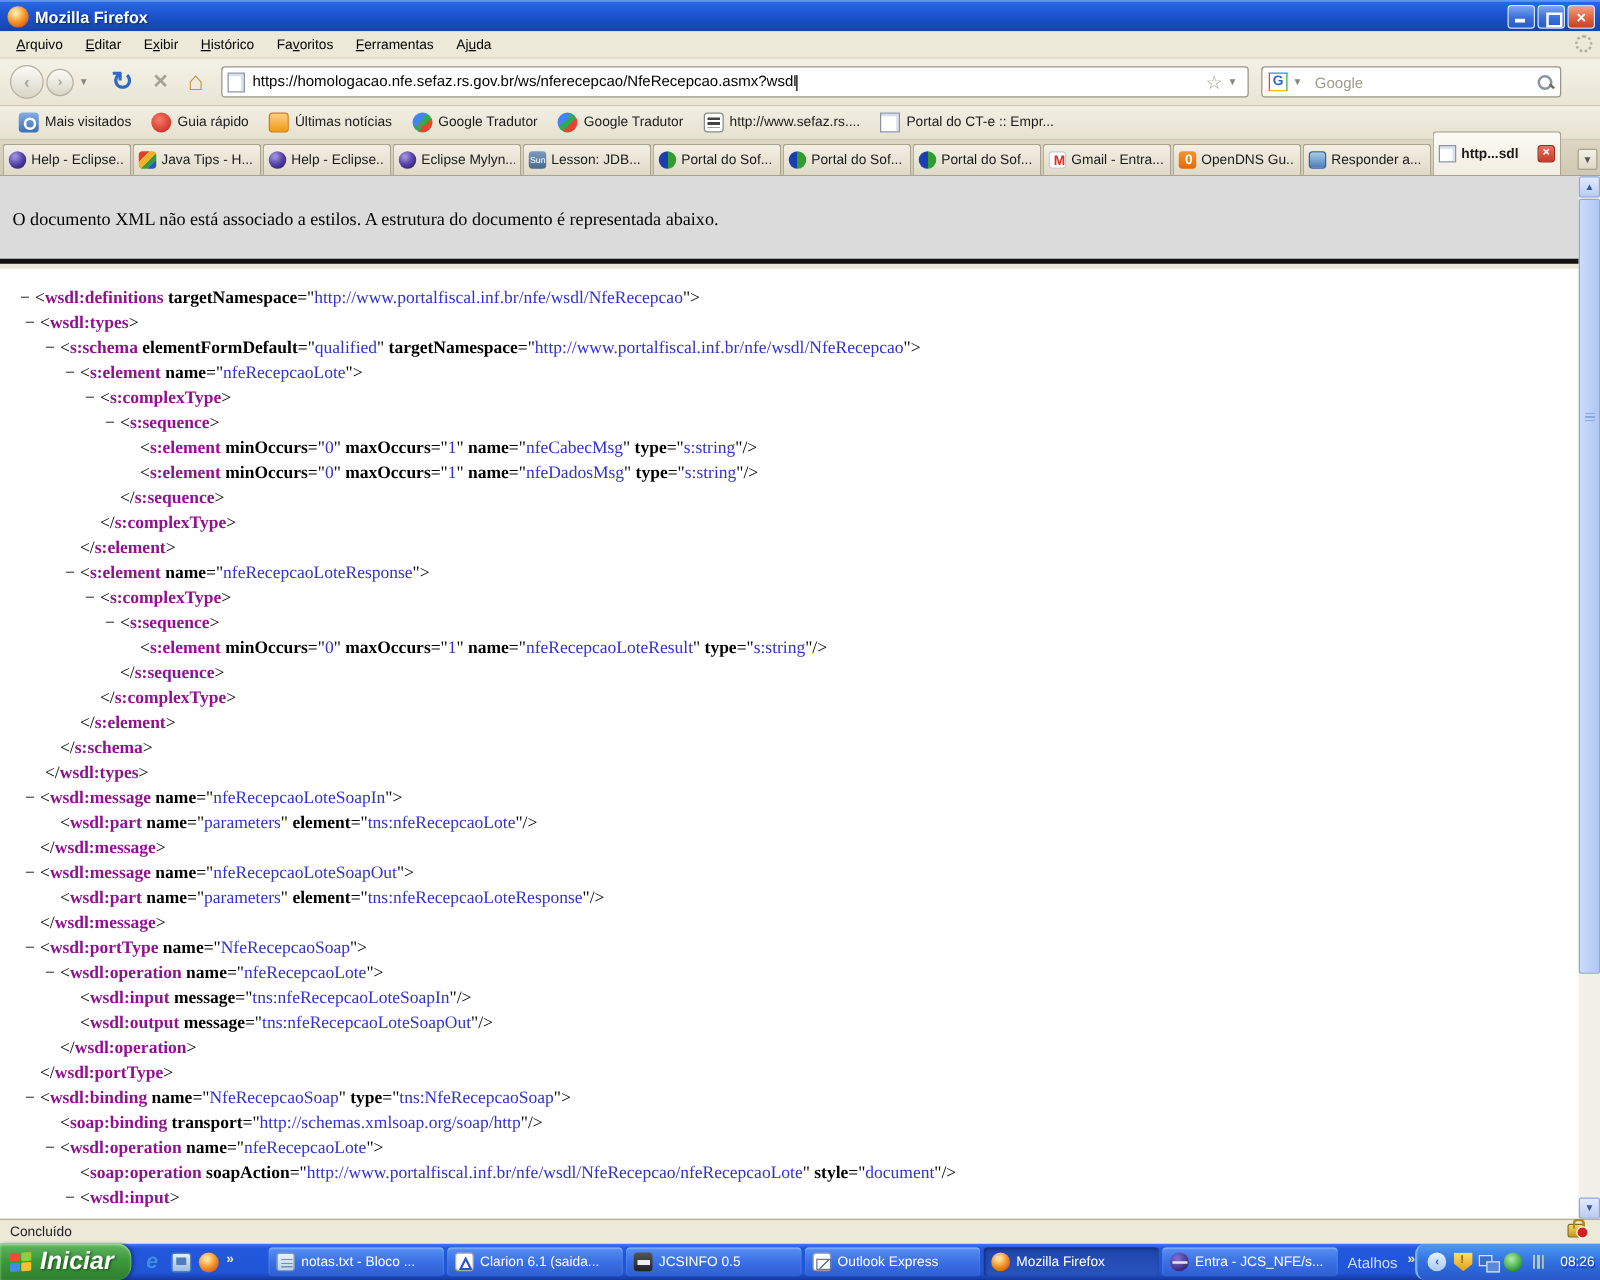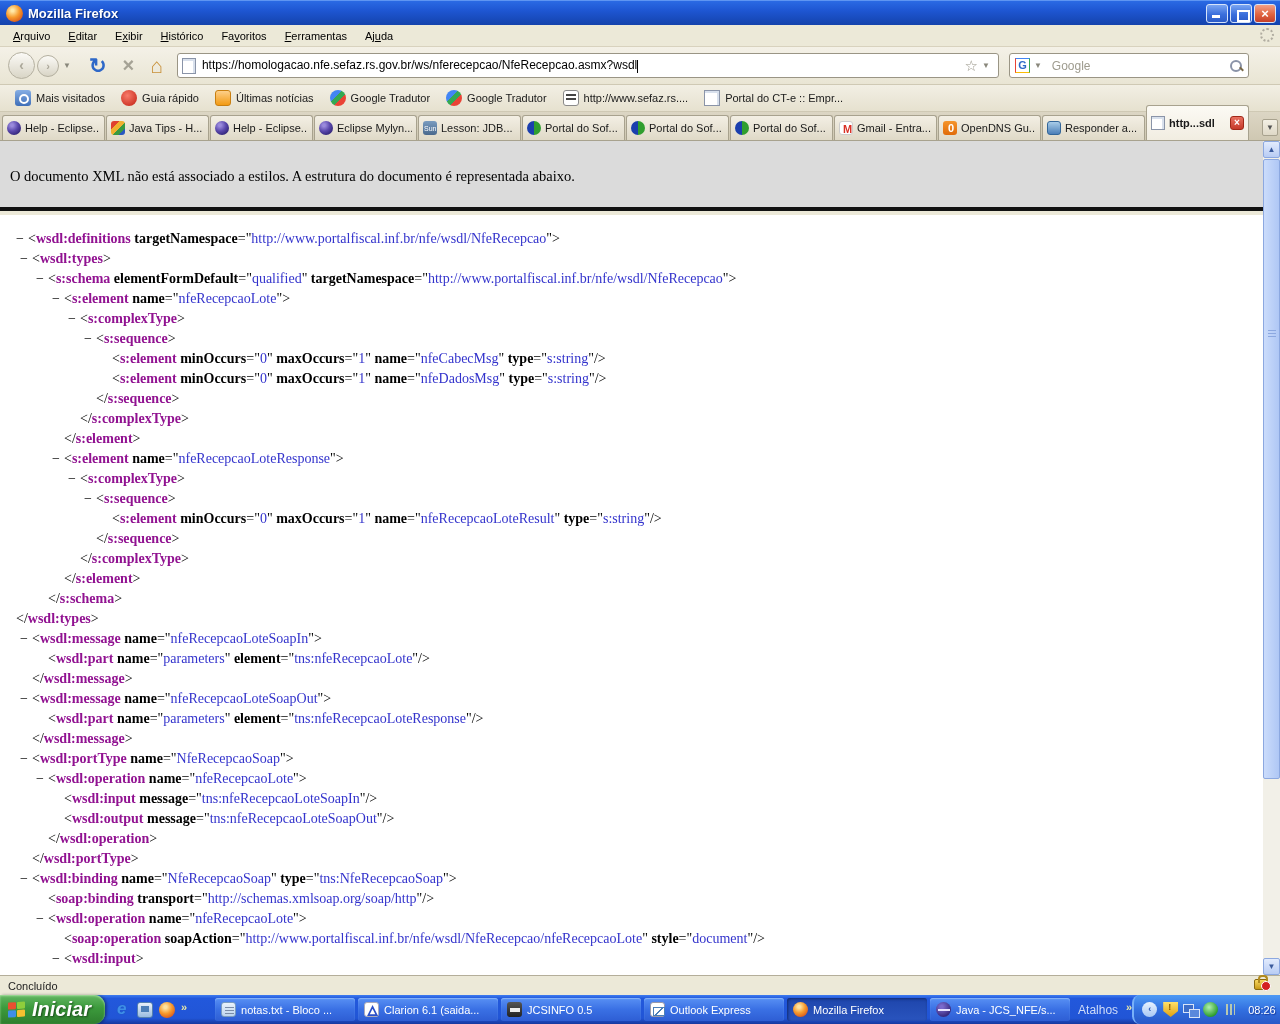--- a/index.html
+++ b/index.html
@@ -353,21 +353,21 @@
     <div class="xline" style="padding-left: 80px;"><span class="xp">&lt;/</span><span class="xt">s:complexType</span><span class="xp">&gt;</span></div>
     <div class="xline" style="padding-left: 64px;"><span class="xp">&lt;/</span><span class="xt">s:element</span><span class="xp">&gt;</span></div>
     <div class="xline" style="padding-left: 64px;"><span class="xcol">−</span><span class="xp">&lt;</span><span class="xt">s:element</span> <span class="xa">name</span><span class="xp">="</span><span class="xv">nfeRecepcaoLoteResponse</span><span class="xp">"</span><span class="xp">&gt;</span></div>
     <div class="xline" style="padding-left: 80px;"><span class="xcol">−</span><span class="xp">&lt;</span><span class="xt">s:complexType</span><span class="xp">&gt;</span></div>
     <div class="xline" style="padding-left: 96px;"><span class="xcol">−</span><span class="xp">&lt;</span><span class="xt">s:sequence</span><span class="xp">&gt;</span></div>
     <div class="xline" style="padding-left: 112px;"><span class="xp">&lt;</span><span class="xt">s:element</span> <span class="xa">minOccurs</span><span class="xp">="</span><span class="xv">0</span><span class="xp">"</span> <span class="xa">maxOccurs</span><span class="xp">="</span><span class="xv">1</span><span class="xp">"</span> <span class="xa">name</span><span class="xp">="</span><span class="xv">nfeRecepcaoLoteResult</span><span class="xp">"</span> <span class="xa">type</span><span class="xp">="</span><span class="xv">s:string</span><span class="xp">"</span><span class="xp">/&gt;</span></div>
     <div class="xline" style="padding-left: 96px;"><span class="xp">&lt;/</span><span class="xt">s:sequence</span><span class="xp">&gt;</span></div>
     <div class="xline" style="padding-left: 80px;"><span class="xp">&lt;/</span><span class="xt">s:complexType</span><span class="xp">&gt;</span></div>
     <div class="xline" style="padding-left: 64px;"><span class="xp">&lt;/</span><span class="xt">s:element</span><span class="xp">&gt;</span></div>
     <div class="xline" style="padding-left: 48px;"><span class="xp">&lt;/</span><span class="xt">s:schema</span><span class="xp">&gt;</span></div>
-    <div class="xline" style="padding-left: 16px;"><span class="xp">&lt;/</span><span class="xt">wsdl:types</span><span class="xp">&gt;</span></div>
+    <div class="xline" style="padding-left: 36px;"><span class="xp">&lt;/</span><span class="xt">wsdl:types</span><span class="xp">&gt;</span></div>
     <div class="xline" style="padding-left: 32px;"><span class="xcol">−</span><span class="xp">&lt;</span><span class="xt">wsdl:message</span> <span class="xa">name</span><span class="xp">="</span><span class="xv">nfeRecepcaoLoteSoapIn</span><span class="xp">"</span><span class="xp">&gt;</span></div>
     <div class="xline" style="padding-left: 48px;"><span class="xp">&lt;</span><span class="xt">wsdl:part</span> <span class="xa">name</span><span class="xp">="</span><span class="xv">parameters</span><span class="xp">"</span> <span class="xa">element</span><span class="xp">="</span><span class="xv">tns:nfeRecepcaoLote</span><span class="xp">"</span><span class="xp">/&gt;</span></div>
     <div class="xline" style="padding-left: 32px;"><span class="xp">&lt;/</span><span class="xt">wsdl:message</span><span class="xp">&gt;</span></div>
     <div class="xline" style="padding-left: 32px;"><span class="xcol">−</span><span class="xp">&lt;</span><span class="xt">wsdl:message</span> <span class="xa">name</span><span class="xp">="</span><span class="xv">nfeRecepcaoLoteSoapOut</span><span class="xp">"</span><span class="xp">&gt;</span></div>
     <div class="xline" style="padding-left: 48px;"><span class="xp">&lt;</span><span class="xt">wsdl:part</span> <span class="xa">name</span><span class="xp">="</span><span class="xv">parameters</span><span class="xp">"</span> <span class="xa">element</span><span class="xp">="</span><span class="xv">tns:nfeRecepcaoLoteResponse</span><span class="xp">"</span><span class="xp">/&gt;</span></div>
     <div class="xline" style="padding-left: 32px;"><span class="xp">&lt;/</span><span class="xt">wsdl:message</span><span class="xp">&gt;</span></div>
     <div class="xline" style="padding-left: 32px;"><span class="xcol">−</span><span class="xp">&lt;</span><span class="xt">wsdl:portType</span> <span class="xa">name</span><span class="xp">="</span><span class="xv">NfeRecepcaoSoap</span><span class="xp">"</span><span class="xp">&gt;</span></div>
     <div class="xline" style="padding-left: 48px;"><span class="xcol">−</span><span class="xp">&lt;</span><span class="xt">wsdl:operation</span> <span class="xa">name</span><span class="xp">="</span><span class="xv">nfeRecepcaoLote</span><span class="xp">"</span><span class="xp">&gt;</span></div>
     <div class="xline" style="padding-left: 64px;"><span class="xp">&lt;</span><span class="xt">wsdl:input</span> <span class="xa">message</span><span class="xp">="</span><span class="xv">tns:nfeRecepcaoLoteSoapIn</span><span class="xp">"</span><span class="xp">/&gt;</span></div>
     <div class="xline" style="padding-left: 64px;"><span class="xp">&lt;</span><span class="xt">wsdl:output</span> <span class="xa">message</span><span class="xp">="</span><span class="xv">tns:nfeRecepcaoLoteSoapOut</span><span class="xp">"</span><span class="xp">/&gt;</span></div>
@@ -425,21 +425,21 @@
       <div class="tbtn">
       <span class="chip ic-outlook" style="width:15px;height:15px;"></span>
       <span class="tb-label">Outlook Express</span>
     </div>
       <div class="tbtn active">
       <span class="chip ic-firefox" style="width:15px;height:15px;"></span>
       <span class="tb-label">Mozilla Firefox</span>
     </div>
       <div class="tbtn">
       <span class="chip ic-java" style="width:15px;height:15px;"></span>
-      <span class="tb-label">Java - JCS_NFE/s...</span>
+      <span class="tb-label">Entra - JCS_NFE/s...</span>
     </div>
     </div>
   <div class="shortcuts">
     <span>Atalhos</span>
     <span class="qchev">»</span>
   </div>
   <div class="tray">
     <span class="tray-chev">‹</span>
     <span style="display:flex;gap:5px;align-items:center;">
 

